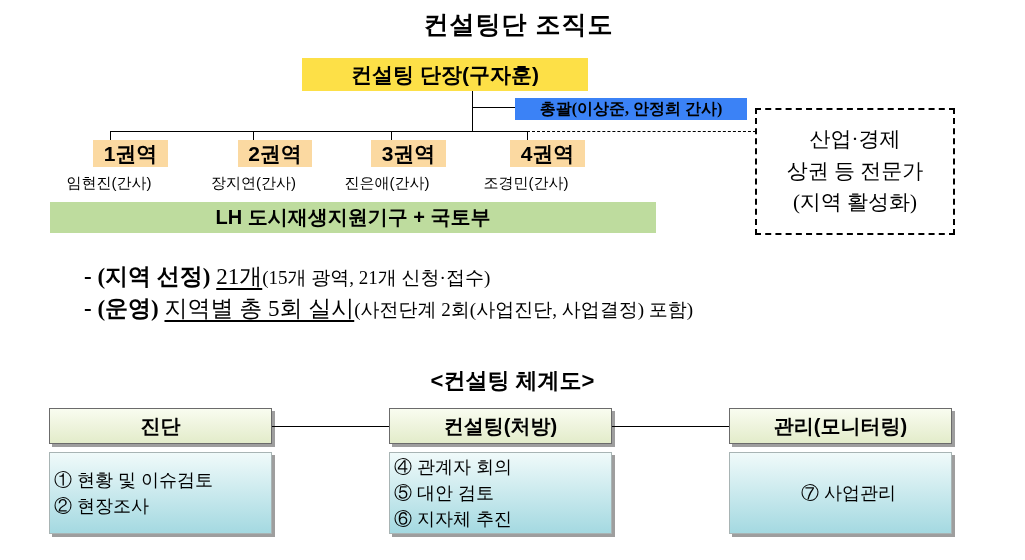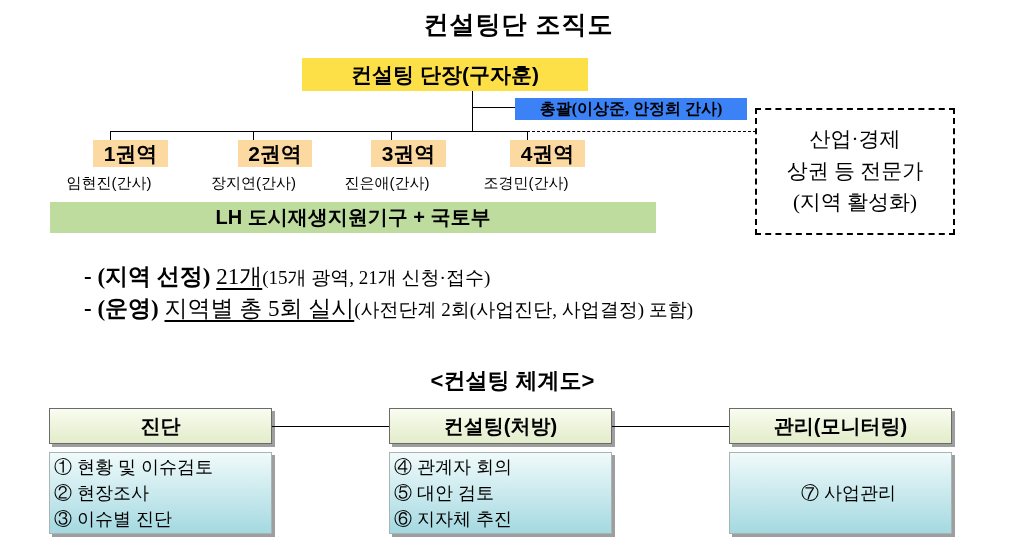--- a/index.html
+++ b/index.html
@@ -131,21 +131,20 @@
   <div class="abs proc-header col1">진단</div>
   <div class="abs proc-header col2">컨설팅(처방)</div>
   <div class="abs proc-header col3">관리(모니터링)</div>
 
   <div class="abs proc-line proc-line1"></div>
   <div class="abs proc-line proc-line2"></div>
 
   <div class="abs proc-body col1">
     <div>① 현황 및 이슈검토</div>
     <div>② 현장조사</div>
-    <div>③ 이슈별 진단</div>
   </div>
   <div class="abs proc-body col2">
     <div>④ 관계자 회의</div>
     <div>⑤ 대안 검토</div>
     <div>⑥ 지자체 추진</div>
   </div>
   <div class="abs proc-body center col3">
     <div>⑦ 사업관리</div>
   </div>
 

